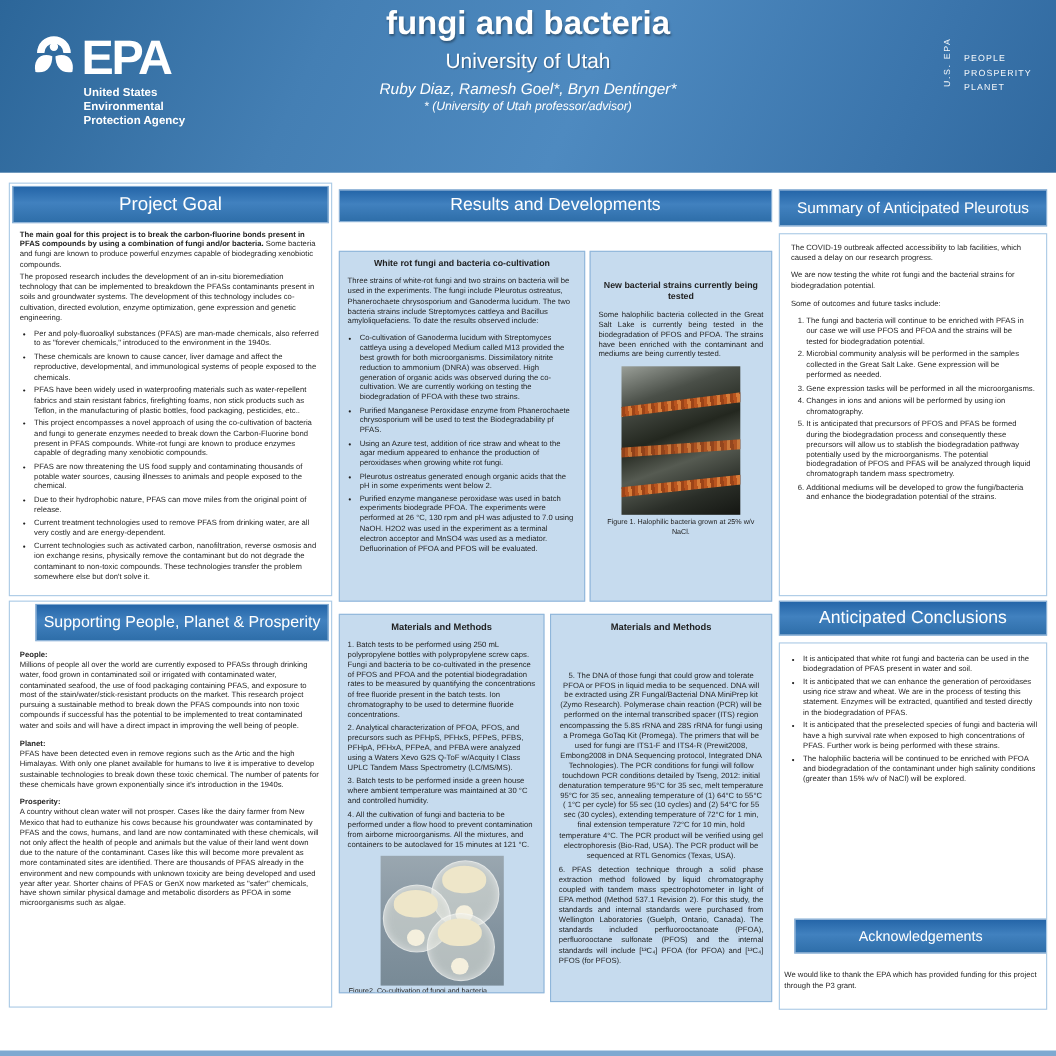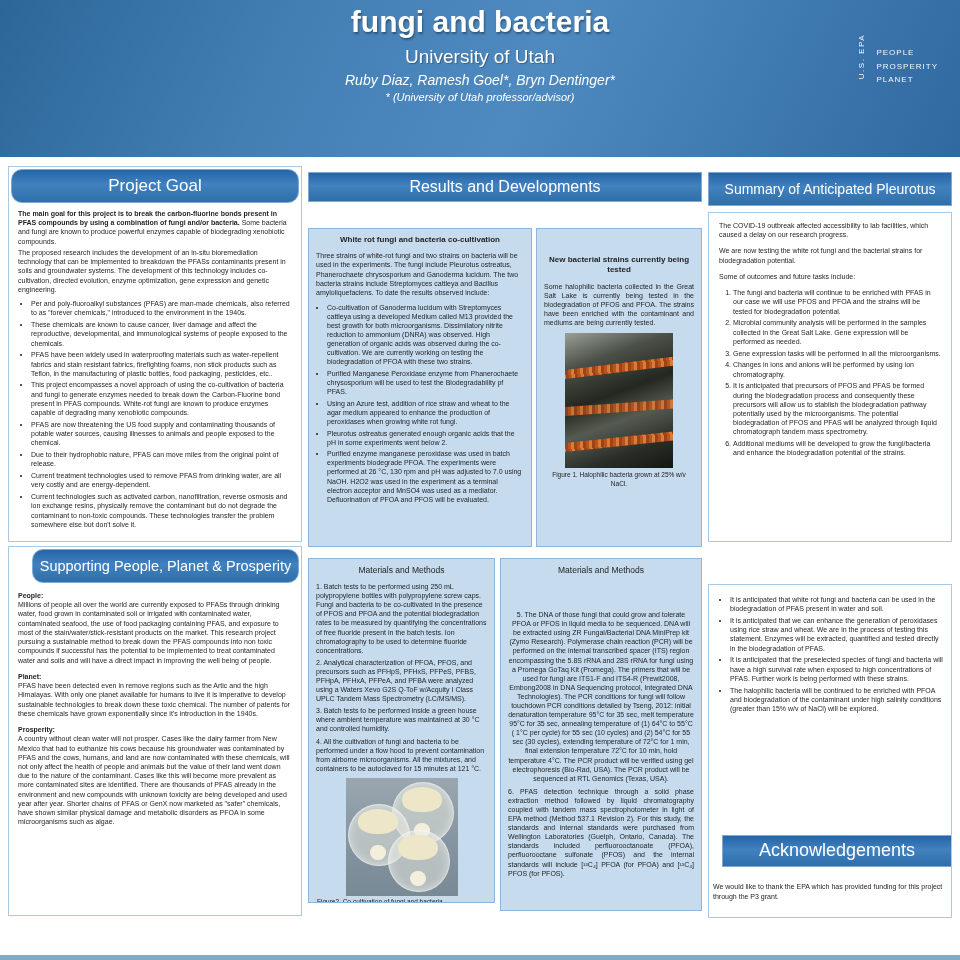--- a/index.html
+++ b/index.html
@@ -32,35 +32,35 @@
   .p3-tagline{font-size:8px;letter-spacing:1px;line-height:1.7;margin-left:8px;margin-top:18px;opacity:.95;}
 
   
   .bar{background:linear-gradient(180deg,#2465a8 0%,#4181bf 45%,#2e6ea9 100%);
        color:#fff;display:flex;align-items:center;justify-content:center;
        border:1px solid #7fa9d2;box-sizing:border-box;}
 
   
   .lbox{position:absolute;left:8px;width:294px;border:1px solid #a9c9e5;background:#fff;
         box-sizing:border-box;overflow:hidden;}
-  .lbox .bar{margin:2px;height:34px;font-size:17px;border-radius:11px;}
+  .lbox .bar{margin:2px;height:34px;font-size:17px;}
   .lbox .bar.small{font-size:14.5px;margin-left:23px;}
   .lbox-content{padding:4px 9px 4px 9px;font-size:7px;line-height:1.32;}
   .lbox-content p{margin:0 0 2px 0;}
   .lbox-content ul{margin:5px 0 0 0;padding-left:13px;}
   .lbox-content li{margin-bottom:2.5px;}
   .sec-label{font-weight:bold;margin-top:7px;}
   .sec-label:first-child{margin-top:2px;}
 
   
   .mid-bar{position:absolute;left:308px;top:172px;width:394px;height:30px;font-size:16px;}
   .mbox{position:absolute;background:#c6dbee;border:1px solid #8fb6da;box-sizing:border-box;
         overflow:hidden;font-size:7px;line-height:1.3;}
   .mbox-h{font-weight:bold;text-align:center;font-size:8px;margin:6px 4px 6px 4px;}
-  .mbox-h.plain{font-weight:normal;font-size:8.5px;}
+  .mbox-h.plain{font-weight:bold;font-size:8.5px;}
   .mbox-body{padding:0 7px;}
   .mbox-body p{margin:0 0 3px 0;}
   .mbox-body ul{margin:6px 0 0 0;padding-left:11px;}
   .mbox-body li{margin-bottom:2.5px;}
   .boxA{left:308px;top:228px;width:224px;height:319px;}
   .boxB{left:536px;top:228px;width:166px;height:319px;}
   .boxB .mbox-body p{text-align:justify;}
   .boxC{left:308px;top:558px;width:187px;height:345px;}
   .boxD{left:500px;top:558px;width:202px;height:353px;}
   .mm-items p{margin:0 0 3px 0;}
@@ -97,21 +97,21 @@
   .rbox1{position:absolute;left:708px;top:212px;width:244px;height:330px;border:1px solid #a9c9e5;
          box-sizing:border-box;padding:8px 10px;font-size:7px;line-height:1.32;overflow:hidden;}
   .rbox1 p{margin:0 0 7px 0;}
   .rbox1 ol{margin:2px 0 0 0;padding-left:14px;}
   .rbox1 li{margin-bottom:2.5px;}
   .rbar2{position:absolute;left:708px;top:546px;width:244px;height:32px;font-size:16px;}
   .rbox2{position:absolute;left:708px;top:584px;width:244px;height:334px;border:1px solid #a9c9e5;
          box-sizing:border-box;padding:10px 8px;font-size:7px;line-height:1.32;overflow:hidden;}
   .rbox2 ul{margin:0;padding-left:13px;}
   .rbox2 li{margin-bottom:2.5px;}
-  .ack-bar{position:absolute;left:13px;right:-1px;bottom:50px;height:32px;font-size:18px;}
+  .ack-bar{position:absolute;left:13px;right:-1px;bottom:50px;height:32px;font-size:13px;}
   .ack-text{position:absolute;left:4px;right:6px;bottom:16px;font-size:7px;line-height:1.35;}
 
   
   .footer{position:absolute;left:0;top:922px;width:960px;height:33px;
     background:linear-gradient(90deg,#27629b 0%,#3a74ac 40%,#6b9ac7 100%);color:#fff;}
   .footer-left{position:absolute;left:30px;top:0;height:33px;display:flex;align-items:center;
     font-size:14px;font-weight:bold;font-style:italic;}
   .footer-right{position:absolute;right:18px;top:0;height:33px;display:flex;align-items:center;
     font-size:15.5px;font-weight:bold;}
   .footer-strip{position:absolute;left:0;top:955px;width:960px;height:5px;background:#7ea9d1;}
@@ -122,20 +122,38 @@
 <div class="poster">
 
   <div class="header">
     <div class="title-wrap">
       <div class="title-line">fungi and bacteria</div>
       <div class="uni">University of Utah</div>
       <div class="authors">Ruby Diaz, Ramesh Goel*, Bryn Dentinger*</div>
       <div class="adv-note">* (University of Utah professor/advisor)</div>
     </div>
 
+    <div class="epa-logo">
+      <div class="epa-row">
+        <svg class="epa-flower" viewBox="0 0 48 48">
+          <g fill="#ffffff">
+            <path d="M8 19 A16 16 0 0 1 40 19 L33 19 A9 9 0 0 0 15 19 Z"></path>
+            <circle cx="24" cy="13" r="4"></circle>
+            <path d="M22.5 22 C11 18 4 26 6.5 37 C17 39 22.5 32 22.5 22 Z"></path>
+            <path d="M25.5 22 C37 18 44 26 41.5 37 C31 39 25.5 32 25.5 22 Z"></path>
+          </g>
+        </svg>
+        <span class="epa-word">EPA</span>
+      </div>
+      <div class="epa-caption">
+        <div>United States</div>
+        <div>Environmental</div>
+        <div>Protection Agency</div>
+      </div>
+    </div>
 
     <div class="p3-logo">
       <div class="p3-vert">U.S. EPA</div>
       <div class="p3-tagline">
         <div>PEOPLE</div>
         <div>PROSPERITY</div>
         <div>PLANET</div>
       </div>
     </div>
   </div>
@@ -231,20 +249,21 @@
     <ol>
         <li>The fungi and bacteria will continue to be enriched with PFAS in our case we will use PFOS and PFOA and the strains will be tested for biodegradation potential.</li>
         <li>Microbial community analysis will be performed in the samples collected in the Great Salt Lake.  Gene expression will be performed as needed.</li>
         <li>Gene expression tasks will be performed in all the microorganisms.</li>
         <li>Changes in ions and anions will be performed by using ion chromatography.</li>
         <li>It is anticipated that precursors of PFOS and PFAS be formed during the biodegradation process and consequently these precursors will allow us to stablish the biodegradation pathway potentially used by the microorganisms.  The potential biodegradation of PFOS and PFAS will be analyzed through liquid chromatograph tandem mass spectrometry.</li>
         <li>Additional mediums will be developed to grow the fungi/bacteria and enhance the biodegradation potential of the strains.</li>
       </ol>
   </div>
 
+  <div class="bar rbar2">Anticipated Conclusions</div>
   <div class="rbox2">
     <ul>
         <li>It is anticipated that white rot fungi and bacteria can be used in the biodegradation of PFAS present in water and soil.</li>
         <li>It is anticipated that we can enhance the generation of peroxidases using rice straw and wheat.  We are in the process of testing this statement.  Enzymes will be extracted, quantified and tested directly in the biodegradation of PFAS.</li>
         <li>It is anticipated that the preselected species of fungi and bacteria will have a high survival rate when exposed to high concentrations of PFAS.  Further work is being performed with these strains.</li>
         <li>The halophilic bacteria will be continued to be enriched with PFOA and biodegradation of the contaminant under high salinity conditions (greater than 15% w/v of NaCl) will be explored.</li>
       </ul>
     <div class="bar ack-bar">Acknowledgements</div>
     <div class="ack-text">We would like to thank the EPA which has provided funding for this project through the P3 grant.</div>
   </div>

